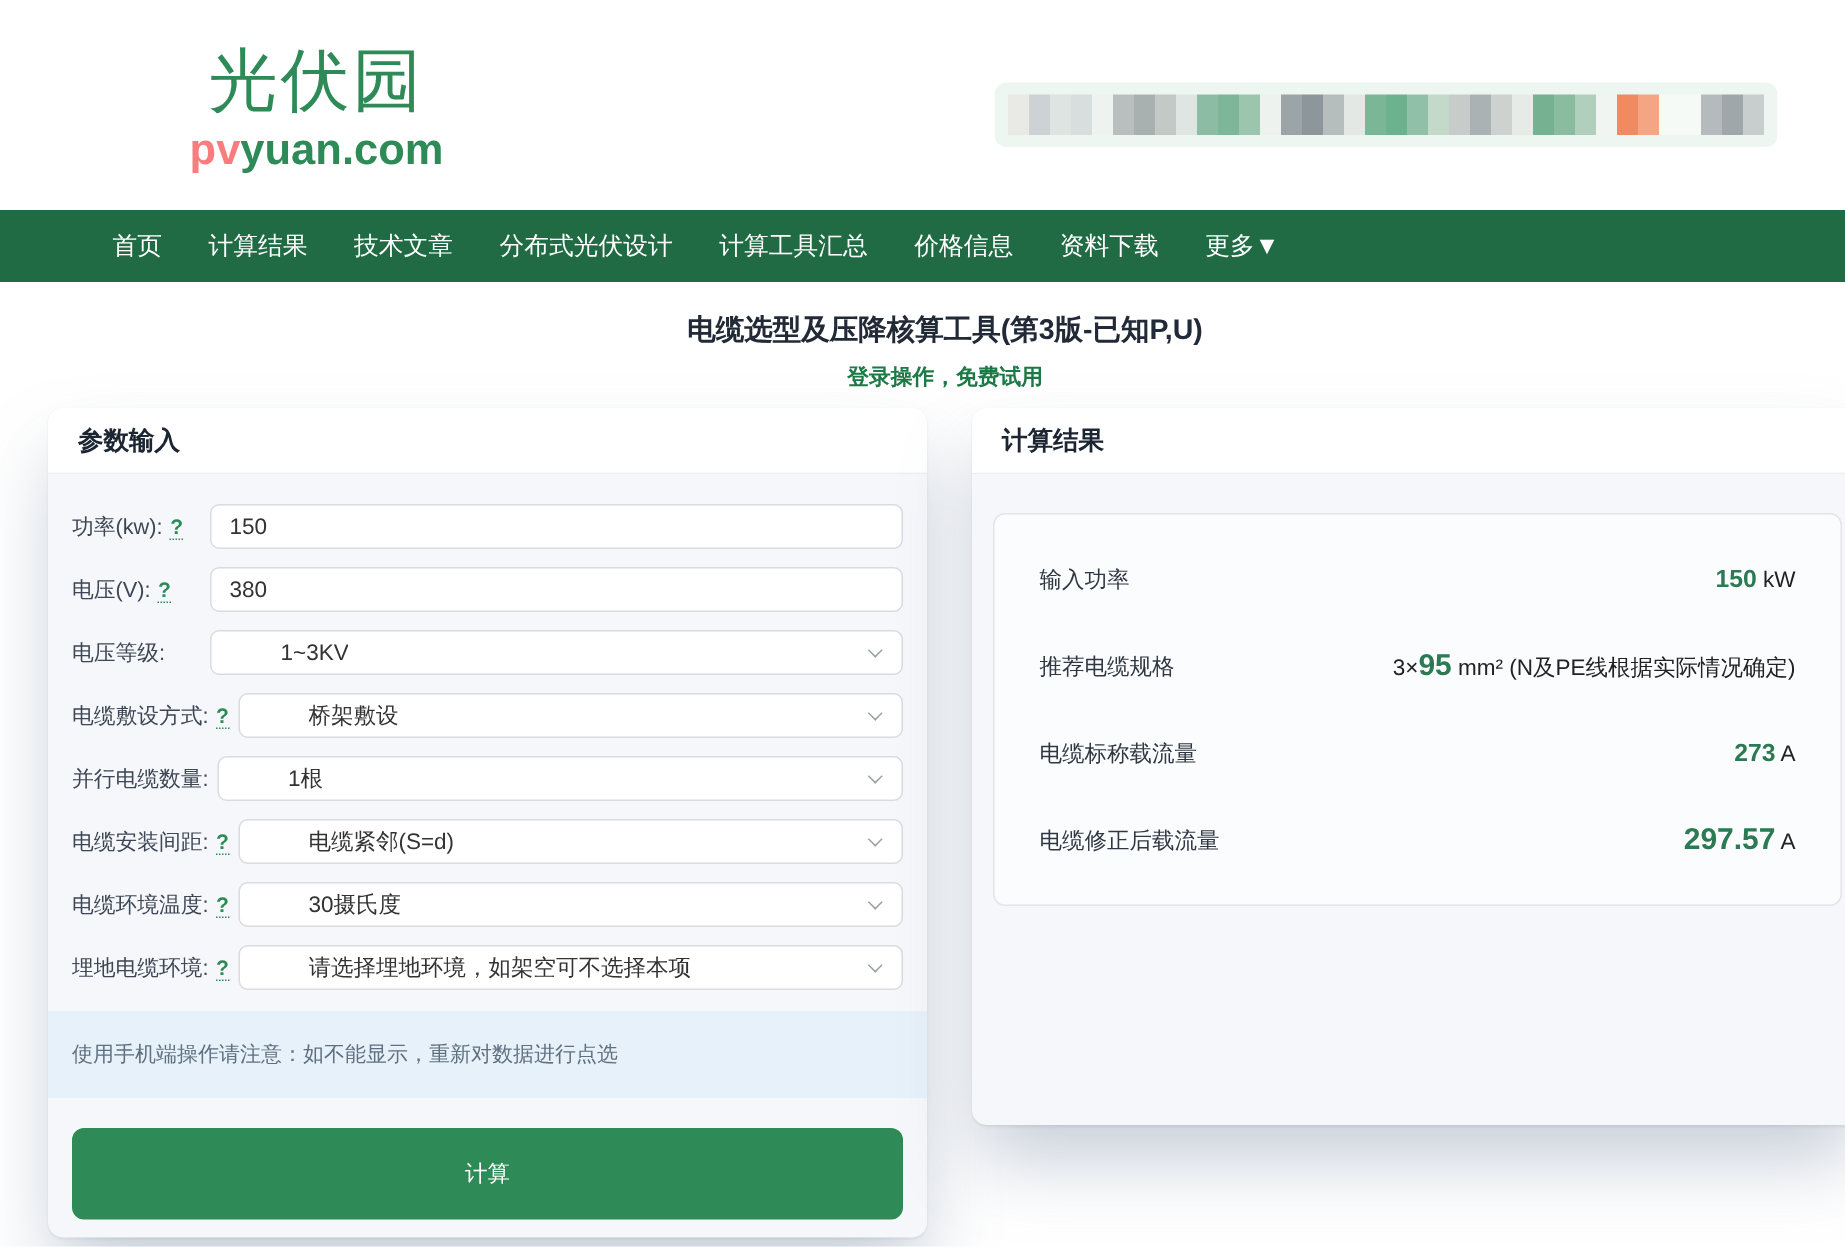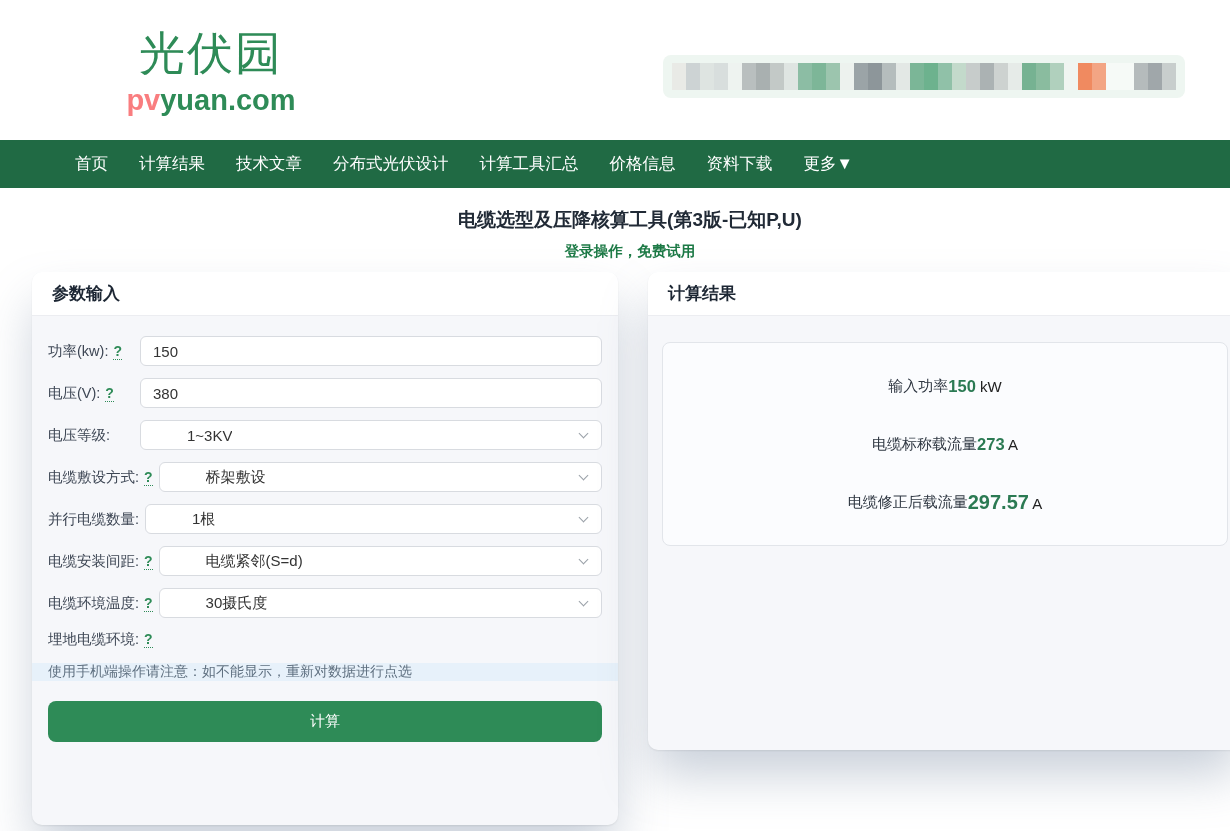--- a/index.html
+++ b/index.html
@@ -50,29 +50,29 @@
   .f-label{min-width:86px;margin-right:6px;font-size:14.5px;color:#3d4654;
            white-space:nowrap;display:flex;align-items:center;gap:5px;}
   .help{color:var(--brand-green);font-weight:700;font-size:14px;line-height:16px;
         border-bottom:1px dotted var(--brand-green);cursor:pointer;}
   .control{flex:1;height:30px;background:#fff;border:1px solid #d8dbe0;border-radius:6px;}
   input.control{font-size:15px;color:#333;padding:0 12px;outline:none;font-family:inherit;width:100%;}
   .select{display:flex;align-items:center;justify-content:space-between;padding:0 12px;cursor:pointer;}
   .select .val{font-size:15px;color:#333;white-space:nowrap;overflow:hidden;margin-left:34px;}
   .chev{width:7px;height:7px;border-right:1.6px solid #9aa1a8;border-bottom:1.6px solid #9aa1a8;
         transform:rotate(45deg);margin:-3px 2px 0 8px;flex:0 0 auto;}
-  .note{margin:14px -16px 0;background:var(--note-bg);padding:0 16px;font-size:14px;color:#5f7080;}
-  .calc-btn{display:block;width:100%;margin-top:20px;height:41px;background:var(--brand-green);
+  .note{margin:14px -16px 0;background:var(--note-bg);padding:20px 16px;font-size:14px;color:#5f7080;}
+  .calc-btn{display:block;width:100%;margin-top:20px;height:61px;background:var(--brand-green);
             color:#fff;border:none;border-radius:8px;font-size:15px;cursor:pointer;font-family:inherit;}
 
   
   .right-body{padding:0 14px;}
   .section-title{font-size:16px;font-weight:700;color:var(--link-green);margin:26px 0 0;padding:0 10px;}
   .result-card{margin-top:26px;background:#fbfcfe;border:1px solid #e2e5ea;border-radius:8px;padding:14px 30px;}
-  .result-row{height:58px;display:flex;align-items:center;justify-content:center;}
+  .result-row{height:58px;display:flex;align-items:center;justify-content:space-between;}
   .r-label{font-size:15px;color:#2f3742;}
   .r-value{font-size:15px;color:#222;white-space:nowrap;}
   .r-value .val{color:var(--value-green);font-weight:700;font-size:16.5px;}
   .r-value .val.large{font-size:20px;}
 </style>
 </head>
 <body>
 
 <div class="page">
 
@@ -200,36 +200,44 @@
               <div class="control select">
                 <span class="val">30摄氏度</span>
                 <span class="chev"></span>
               </div>
             </div>
             <div class="form-row">
               <span class="f-label">
                 <span>埋地电缆环境:</span>
                 <span class="help">?</span>
               </span>
+              <div class="control select">
+                <span class="val">请选择埋地环境，如架空可不选择本项</span>
+                <span class="chev"></span>
+              </div>
             </div>
           </div>
         <div class="note">使用手机端操作请注意：如不能显示，重新对数据进行点选</div>
         <button class="calc-btn">计算</button>
       </div>
     </section>
 
     <section class="panel right">
       <div class="panel-header">计算结果</div>
       <div class="right-body">
         <div class="result-card" id="result-rows">
             <div class="result-row">
               <span class="r-label">输入功率</span>
               <span class="r-value"><span class="val">150</span><span> kW</span></span>
             </div>
             <div class="result-row">
+              <span class="r-label">推荐电缆规格</span>
+              <span class="r-value"><span>3×</span><span class="val large">95</span><span> mm² (N及PE线根据实际情况确定)</span></span>
+            </div>
+            <div class="result-row">
               <span class="r-label">电缆标称载流量</span>
               <span class="r-value"><span class="val">273</span><span> A</span></span>
             </div>
             <div class="result-row">
               <span class="r-label">电缆修正后载流量</span>
               <span class="r-value"><span class="val large">297.57</span><span> A</span></span>
             </div>
           </div>
       </div>
     </section>

